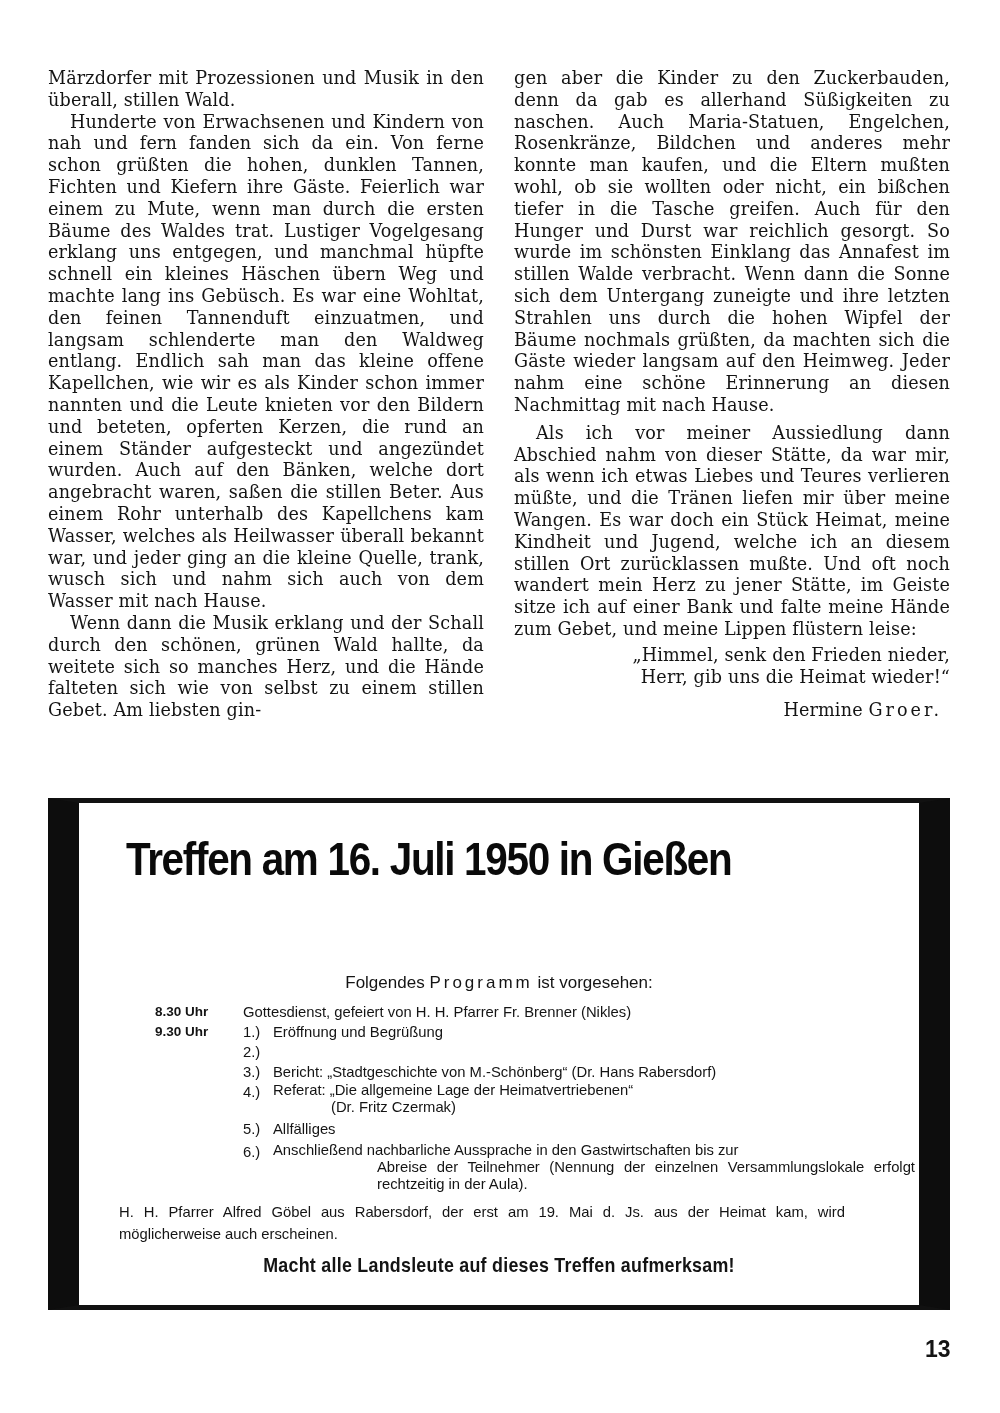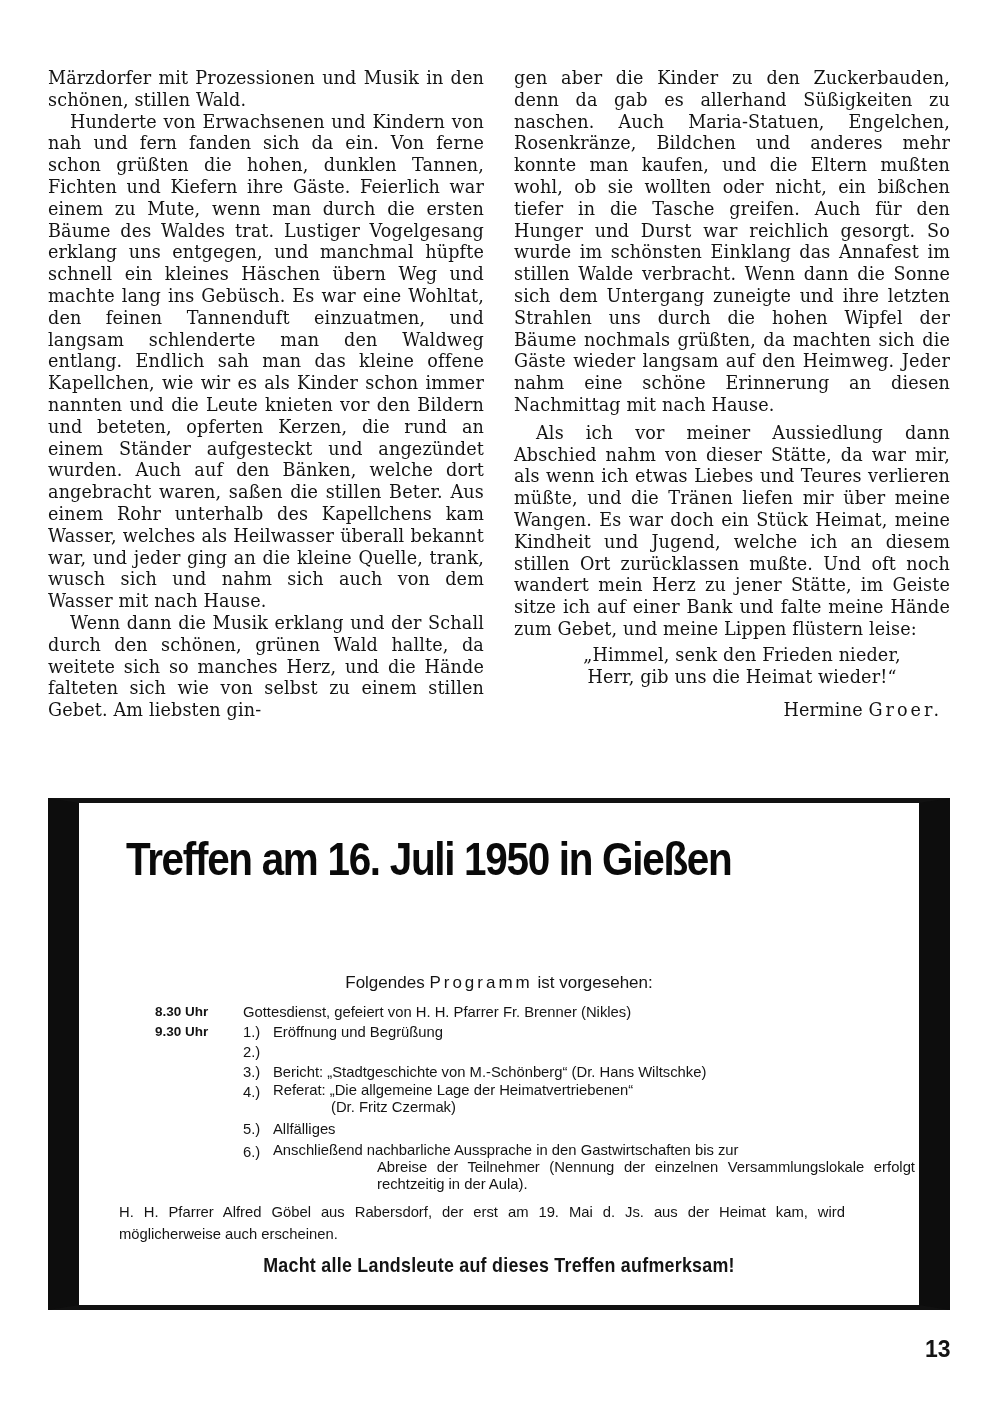--- a/index.html
+++ b/index.html
@@ -11,21 +11,21 @@
     .col {
       position: absolute; top: 68px; width: 436px;
       font-size: 17.6px; line-height: 21.8px;
       text-align: justify; letter-spacing: 0.15px;
     }
     .col-left { left: 48px; }
     .col-right { left: 514px; }
     .col p { margin: 0; }
     .col p.indent { text-indent: 22px; }
     .col p.gap { margin-top: 6px; }
-    .poem { margin: 4px 0 0 20px; text-align: center; }
+    .poem { margin: 4px 0 0 20px; text-align: right; }
     .poem div { white-space: nowrap; }
     .signature { text-align: right; margin-top: 12px; padding-right: 8px; }
     .spaced { letter-spacing: 3px; }
 
     .announce {
       position: absolute; left: 48px; top: 798px; width: 902px; height: 512px;
       box-sizing: border-box;
       border-top: 5px solid #111;
       border-bottom: 5px solid #111;
       border-left: 31px solid #0d0d0d;
@@ -75,21 +75,21 @@
     }
     .page-number {
       position: absolute; left: 925px; top: 1336px;
       font-family: "Liberation Sans", sans-serif; font-weight: bold; font-size: 23px;
     }
   </style>
 </head>
 <body>
 
 <div class="col col-left">
-  <p>Märzdorfer mit Prozessionen und Musik in den schönen, stillen Wald.</p>
+  <p>Märzdorfer mit Prozessionen und Musik in den überall, stillen Wald.</p>
   <p class="indent">Hunderte von Erwachsenen und Kindern von nah und fern fanden sich da ein. Von ferne schon grüßten die hohen, dunklen Tannen, Fichten und Kiefern ihre Gäste. Feierlich war einem zu Mute, wenn man durch die ersten Bäume des Waldes trat. Lustiger Vogelgesang erklang uns entgegen, und manchmal hüpfte schnell ein kleines Häschen übern Weg und machte lang ins Gebüsch. Es war eine Wohltat, den feinen Tannenduft einzuatmen, und langsam schlenderte man den Waldweg entlang. Endlich sah man das kleine offene Kapellchen, wie wir es als Kinder schon immer nannten und die Leute knieten vor den Bildern und beteten, opferten Kerzen, die rund an einem Ständer aufgesteckt und angezündet wurden. Auch auf den Bänken, welche dort angebracht waren, saßen die stillen Beter. Aus einem Rohr unterhalb des Kapellchens kam Wasser, welches als Heilwasser überall bekannt war, und jeder ging an die kleine Quelle, trank, wusch sich und nahm sich auch von dem Wasser mit nach Hause.</p>
   <p class="indent">Wenn dann die Musik erklang und der Schall durch den schönen, grünen Wald hallte, da weitete sich so manches Herz, und die Hände falteten sich wie von selbst zu einem stillen Gebet. Am liebsten gin-</p>
 </div>
 
 <div class="col col-right">
   <p>gen aber die Kinder zu den Zuckerbauden, denn da gab es allerhand Süßigkeiten zu naschen. Auch Maria-Statuen, Engelchen, Rosenkränze, Bildchen und anderes mehr konnte man kaufen, und die Eltern mußten wohl, ob sie wollten oder nicht, ein bißchen tiefer in die Tasche greifen. Auch für den Hunger und Durst war reichlich gesorgt. So wurde im schönsten Einklang das Annafest im stillen Walde verbracht. Wenn dann die Sonne sich dem Untergang zuneigte und ihre letzten Strahlen uns durch die hohen Wipfel der Bäume nochmals grüßten, da machten sich die Gäste wieder langsam auf den Heimweg. Jeder nahm eine schöne Erinnerung an diesen Nachmittag mit nach Hause.</p>
   <p class="indent gap">Als ich vor meiner Aussiedlung dann Abschied nahm von dieser Stätte, da war mir, als wenn ich etwas Liebes und Teures verlieren müßte, und die Tränen liefen mir über meine Wangen. Es war doch ein Stück Heimat, meine Kindheit und Jugend, welche ich an diesem stillen Ort zurücklassen mußte. Und oft noch wandert mein Herz zu jener Stätte, im Geiste sitze ich auf einer Bank und falte meine Hände zum Gebet, und meine Lippen flüstern leise:</p>
   <div class="poem">
     <div>„Himmel, senk den Frieden nieder,</div>
     <div>Herr, gib uns die Heimat wieder!“</div>
@@ -116,21 +116,21 @@
       <span class="prog-num">1.)</span>
       <span class="prog-text">Eröffnung und Begrüßung</span>
     </div>
     <div class="prog-row">
       <span class="prog-time"></span>
       <span class="prog-num">2.)</span>
     </div>
     <div class="prog-row">
       <span class="prog-time"></span>
       <span class="prog-num">3.)</span>
-      <span class="prog-text">Bericht: „Stadtgeschichte von M.-Schönberg“ (Dr. Hans Wiltschke)</span>
+      <span class="prog-text">Bericht: „Stadtgeschichte von M.-Schönberg“ (Dr. Hans Rabersdorf)</span>
     </div>
     <div class="prog-row tight">
       <span class="prog-time"></span>
       <span class="prog-num">4.)</span>
       <span class="prog-text"><span>Referat: „Die allgemeine Lage der Heimatvertriebenen“</span><br><span style="padding-left:58px">(Dr. Fritz Czermak)</span></span>
     </div>
     <div class="prog-row spaced-top">
       <span class="prog-time"></span>
       <span class="prog-num">5.)</span>
       <span class="prog-text">Allfälliges</span>

